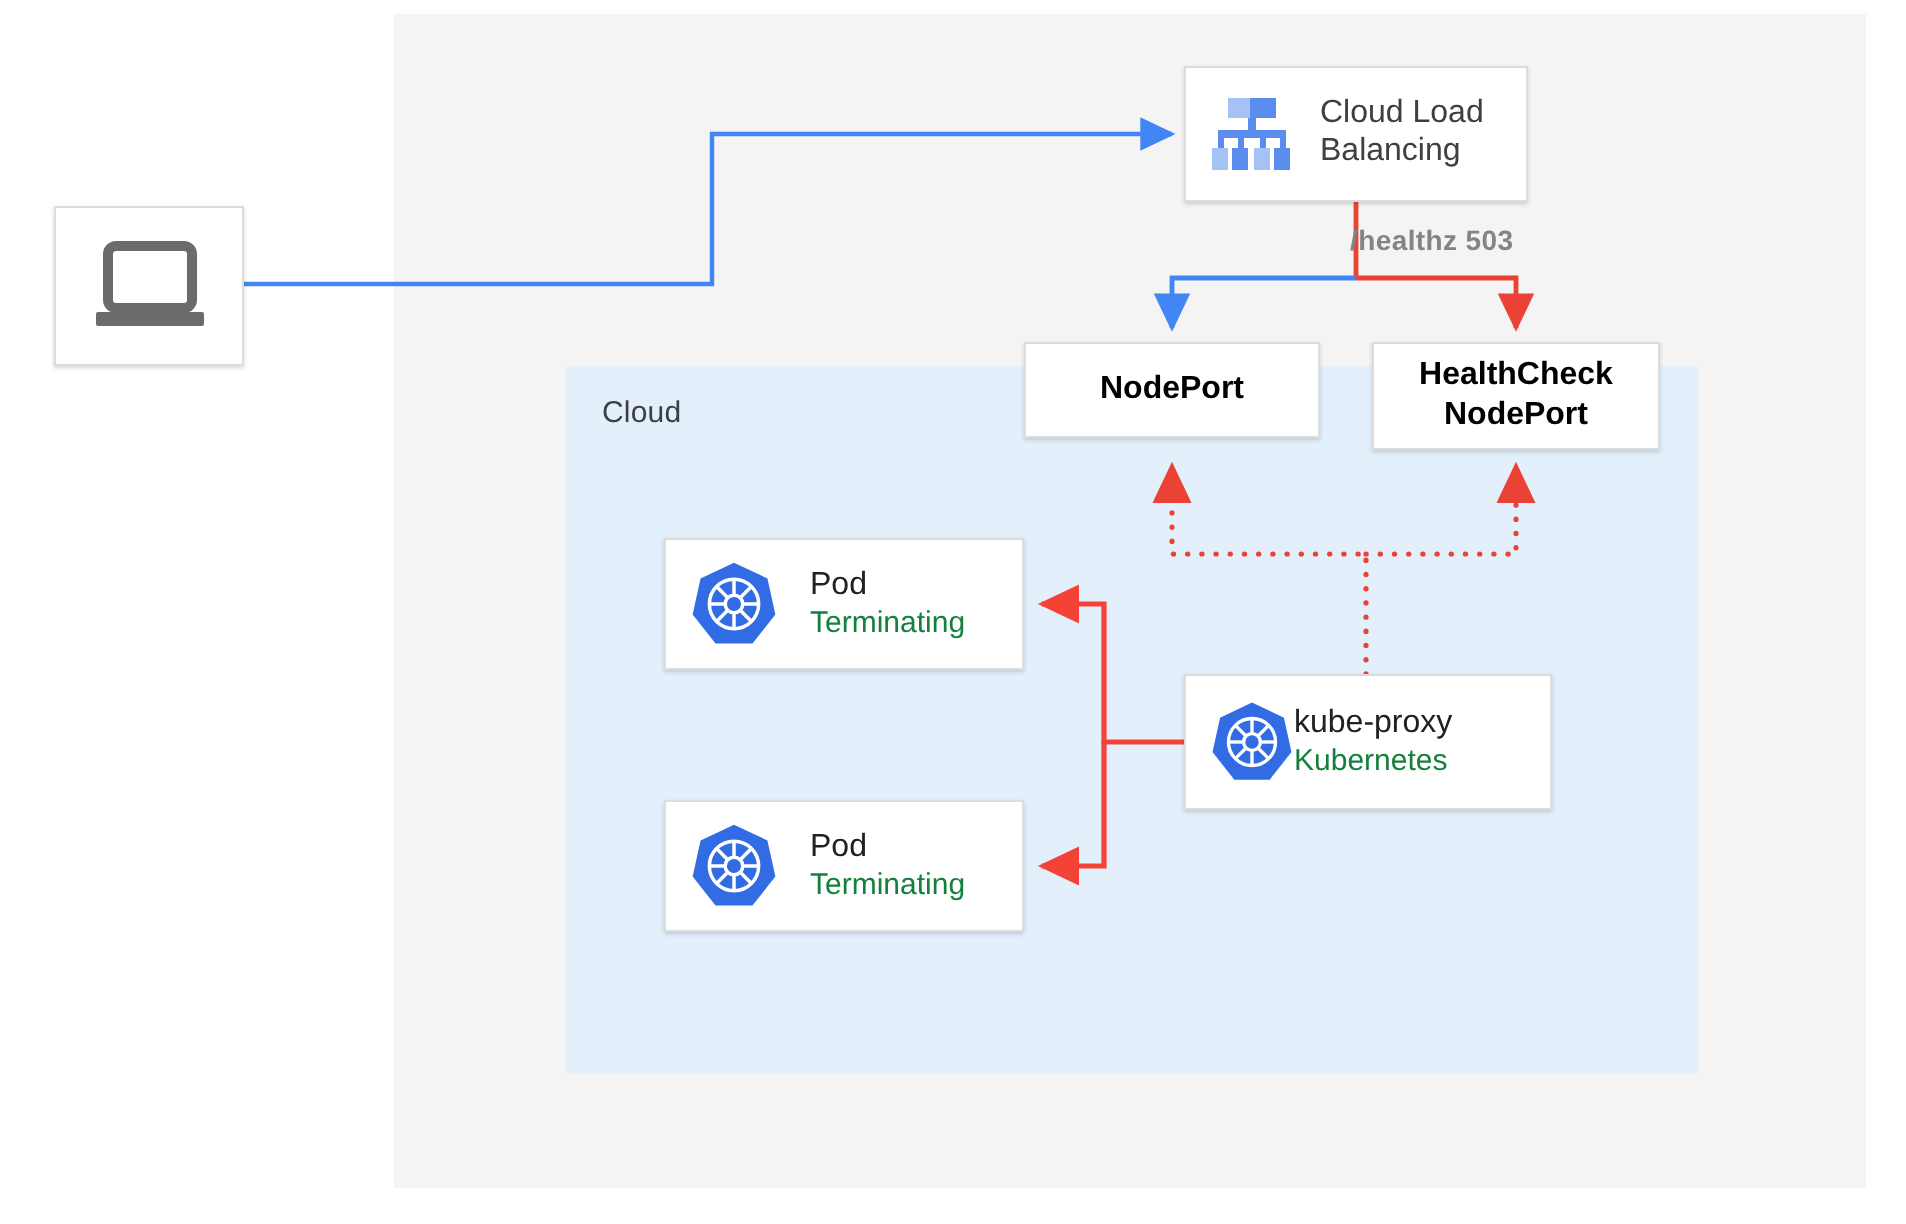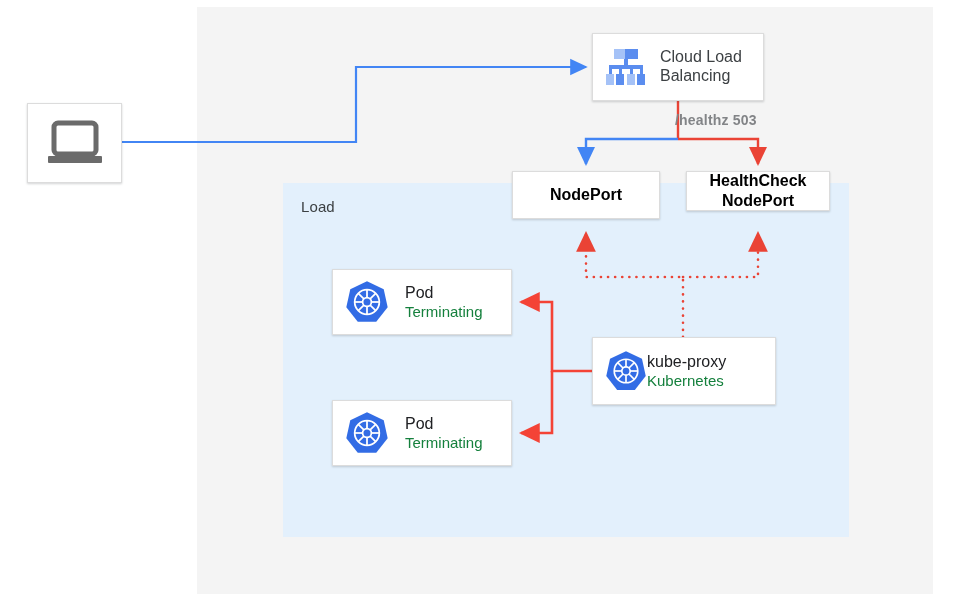--- a/index.html
+++ b/index.html
@@ -51,21 +51,21 @@
   .card-texts { display: flex; flex-direction: column; line-height: 1.18; }
   .t-primary   { font-size: 16px; color: #3c4043; }
   .t-secondary { font-size: 15px; color: #15803d; }
   .t-bold      { font-size: 16px; font-weight: bold; color: #000000; text-align: center; line-height: 1.25; }
   .t-dark      { font-size: 16px; color: #202124; }
 
   
   #client-card      { left: 27px;  top: 103px; width: 95px;  height: 80px; justify-content: center; }
   #clb-card         { left: 592px; top: 33px;  width: 172px; height: 68px; padding-left: 11px; gap: 12px; }
   #nodeport-card    { left: 512px; top: 171px; width: 148px; height: 48px; }
-  #hcnodeport-card  { left: 686px; top: 171px; width: 144px; height: 40px; }
+  #hcnodeport-card  { left: 686px; top: 171px; width: 144px; height: 54px; }
   #pod1-card        { left: 332px; top: 269px; width: 180px; height: 66px; padding-left: 12px; gap: 16px; }
   #pod2-card        { left: 332px; top: 400px; width: 180px; height: 66px; padding-left: 12px; gap: 16px; }
   #kubeproxy-card   { left: 592px; top: 337px; width: 184px; height: 68px; padding-left: 12px; gap: 0; }
 
   
   .icon-laptop { width: 58px; height: 46px; }
   .icon-clb    { width: 44px; height: 38px; }
   .icon-k8s    { width: 44px; height: 44px; flex: 0 0 44px; }
   .icon-k8s-sm { width: 42px; height: 42px; flex: 0 0 42px; }
 
@@ -79,21 +79,21 @@
     letter-spacing: .2px;
   }
 </style>
 </head>
 <body>
 
 <div id="canvas">
 
   <div class="panel-outer"></div>
   <div class="panel-nodes"></div>
-  <div class="nodes-label">Load</div>
+  <div class="nodes-label">Cloud</div>
 
   <svg id="wires" viewBox="0 0 953 612" xmlns="http://www.w3.org/2000/svg">
     <defs>
       <marker id="arrBlue" markerWidth="9" markerHeight="9" refX="7.2" refY="4.5" orient="auto" markerUnits="strokeWidth">
         <path d="M0,0.7 L8,4.5 L0,8.3 z" fill="#4285f4"></path>
       </marker>
       <marker id="arrRed" markerWidth="9" markerHeight="9" refX="7.2" refY="4.5" orient="auto" markerUnits="strokeWidth">
         <path d="M0,0.7 L8,4.5 L0,8.3 z" fill="#ea4335"></path>
       </marker>
       <marker id="arrRedSolid" markerWidth="9" markerHeight="9" refX="7.2" refY="4.5" orient="auto" markerUnits="strokeWidth">

